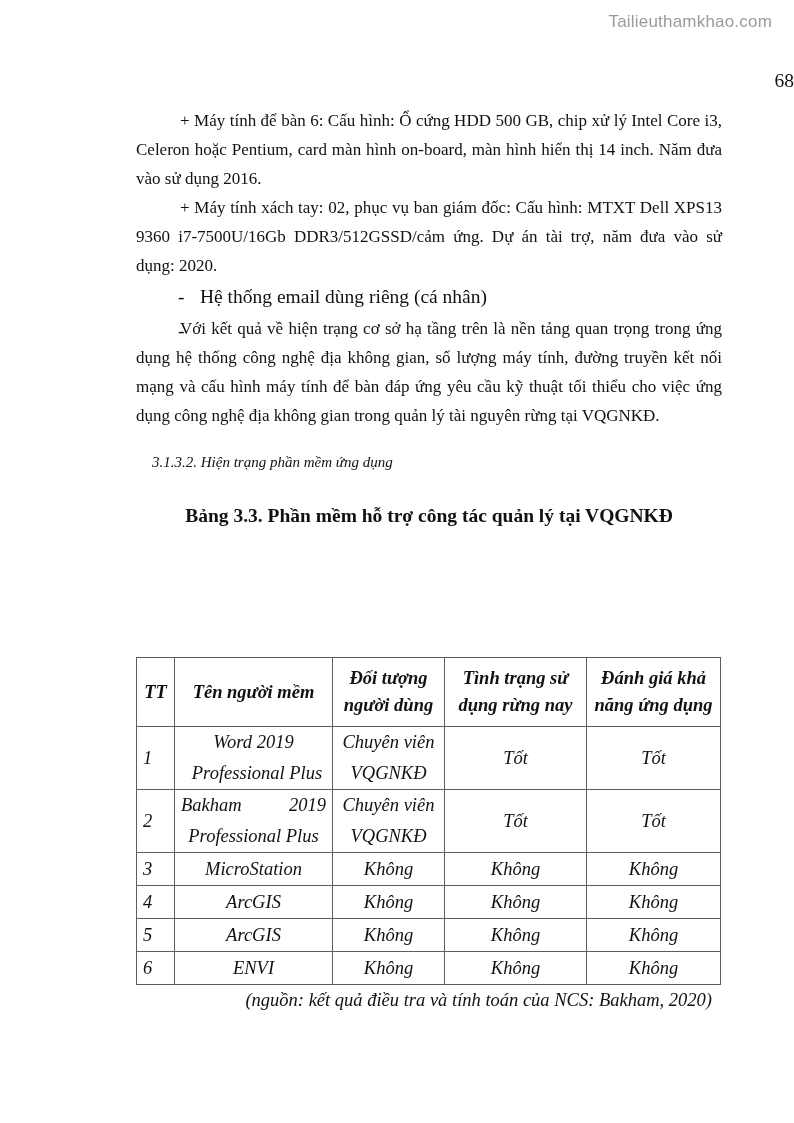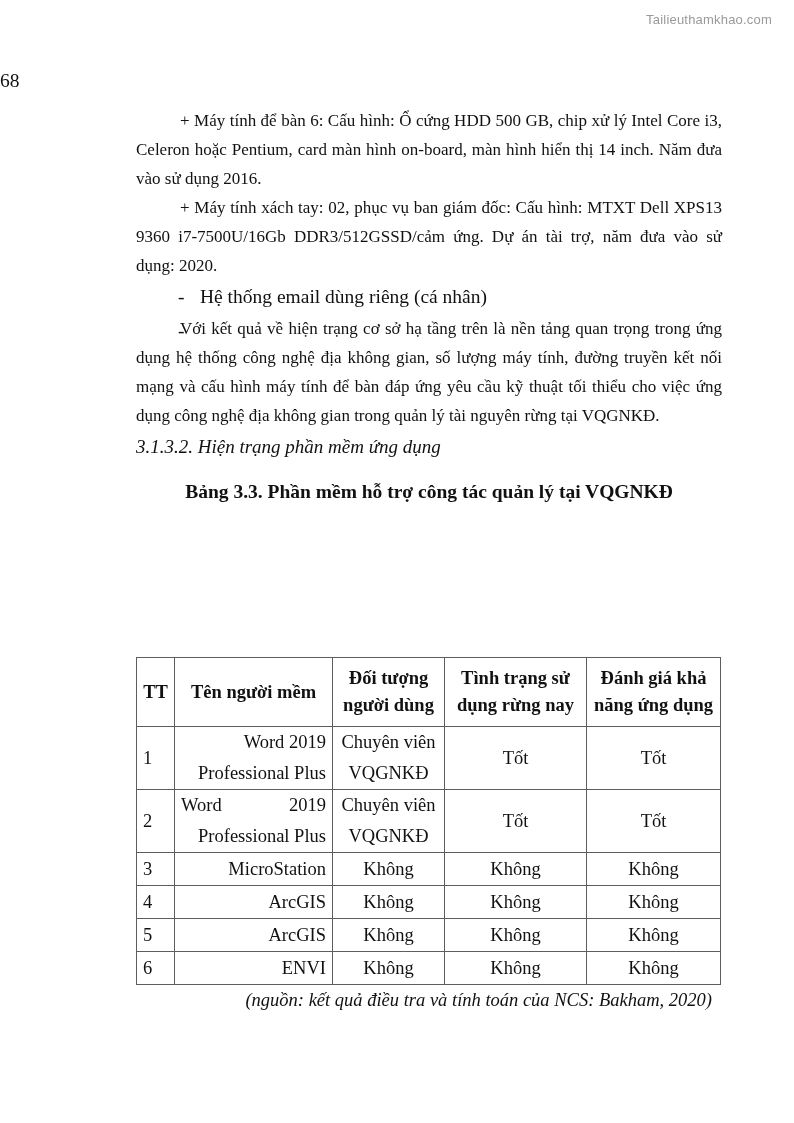--- a/index.html
+++ b/index.html
@@ -16,33 +16,33 @@
     font-family: "Liberation Serif", "DejaVu Serif", serif;
     color: #111111;
   }
 
   
   .watermark {
     position: absolute;
     top: 12px;
     right: 22px;
     font-family: "Liberation Sans", sans-serif;
-    font-size: 13px;
+    font-size: 17px;
     color: #9a9a9a;
     letter-spacing: 0.2px;
     white-space: nowrap;
   }
 
   
   .page-number {
     position: absolute;
     top: 71px;
     left: 0;
     width: 794px;
-    text-align: left;
+    text-align: right;
     font-size: 19.5px;
     line-height: 1;
     color: #111;
   }
 
   
   .content {
     position: absolute;
     left: 136px;
     top: 106px;
@@ -72,22 +72,22 @@
     position: relative;
     white-space: nowrap;
   }
   .bullets li .dash {
     position: absolute;
     left: 42px;
     top: 0;
   }
 
   h3.section-heading {
-    margin: 0;
-    font-size: 19px;
+    margin: 16px;
+    font-size: 15px;
     line-height: 33.5px;
     font-style: italic;
     font-weight: normal;
     text-align: left;
   }
 
   .table-caption {
     margin: 8px;
     font-size: 19.5px;
     line-height: 33.5px;
@@ -101,20 +101,21 @@
     position: absolute;
     left: 136px;
     top: 657px;
     width: 584px;
   }
   table.sw-table {
     border-collapse: collapse;
     width: 584px;
     table-layout: fixed;
     font-size: 18.5px;
+    font-style: italic;
   }
   table.sw-table th,
   table.sw-table td {
     border: 1px solid #5d5d5d;
     padding: 0 6px;
     vertical-align: middle;
   }
   table.sw-table thead th {
     font-weight: bold;
     text-align: center;
@@ -127,21 +128,21 @@
   .col-user  { width: 112px; }
   .col-state { width: 142px; }
   .col-eval  { width: 134px; }
 
   td.cell-tt {
     text-align: left;
     padding-left: 5px;
     font-size: 18.5px;
   }
   td.cell-name {
-    text-align: right;
+    text-align: center;
     padding-left: 6px;
     line-height: 31px;
   }
   td.cell-name .two-line {
     display: block;
   }
   td.cell-name .justified {
     display: flex;
     justify-content: space-between;
   }
@@ -241,21 +242,21 @@
             <span>VQGNKĐ</span>
           </td>
           <td class="cell-center">Tốt</td>
           <td class="cell-center">Tốt</td>
         </tr>
 
         <tr class="tall">
           <td class="cell-tt">2</td>
           <td class="cell-name">
             <span class="justified">
-              <span>Word</span>
+              <span>Bakham</span>
               <span>2019</span>
             </span>
             <span class="two-line">Professional Plus</span>
           </td>
           <td class="cell-center">
             <span>Chuyên viên</span><br>
             <span>VQGNKĐ</span>
           </td>
           <td class="cell-center">Tốt</td>
           <td class="cell-center">Tốt</td>

